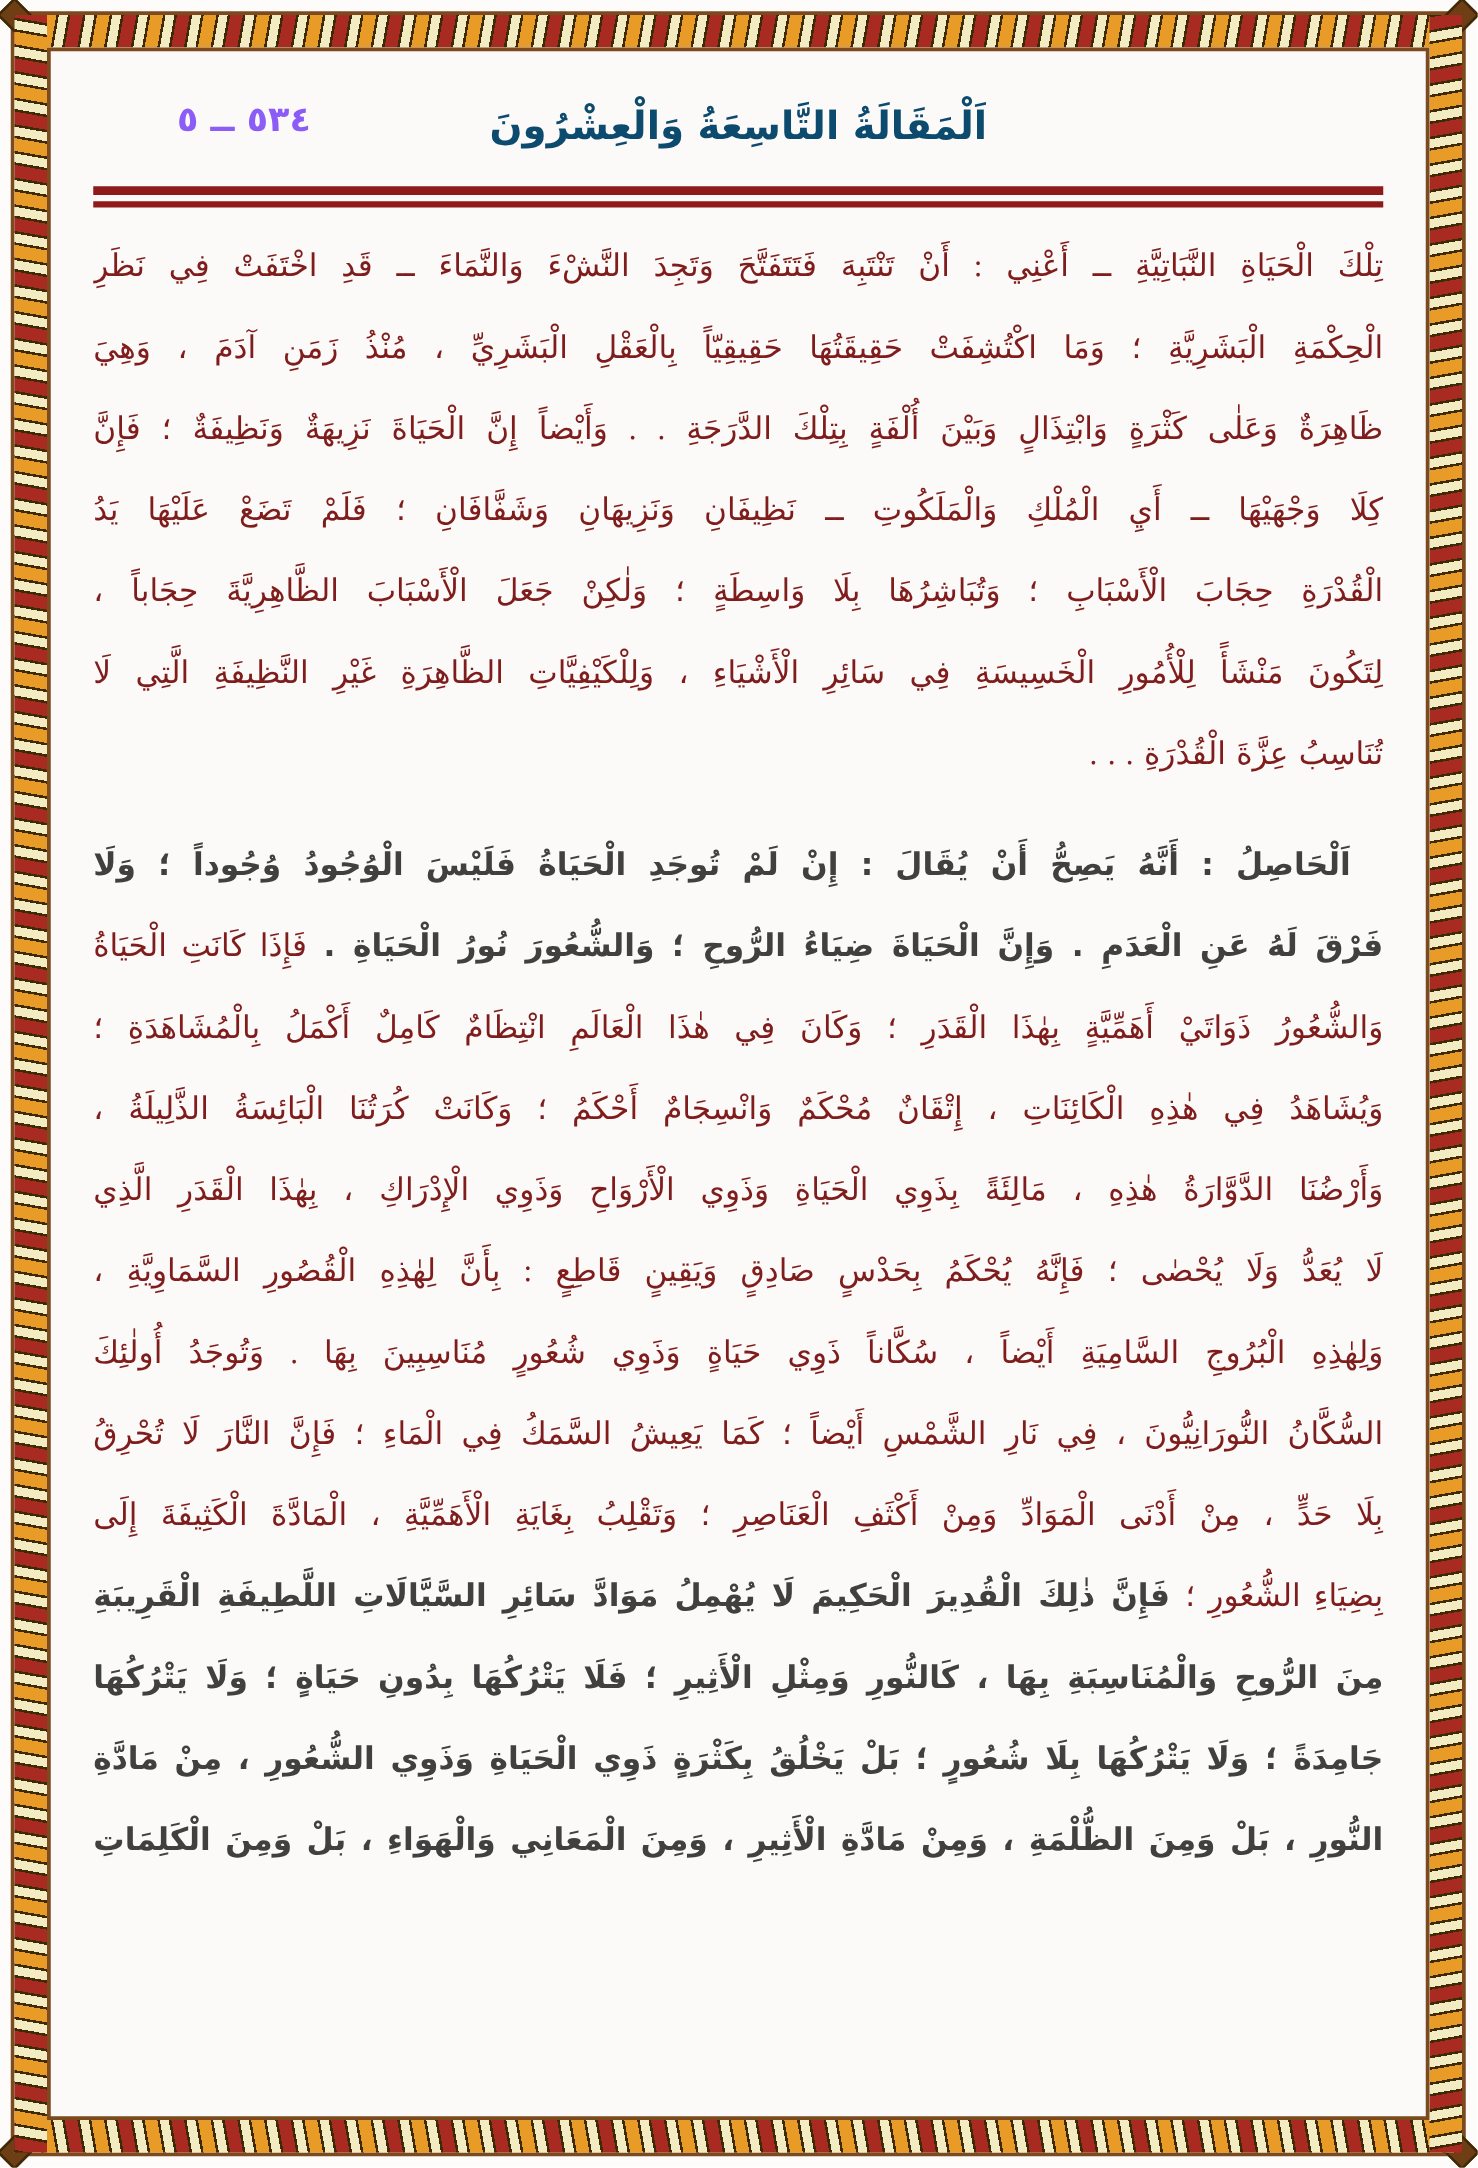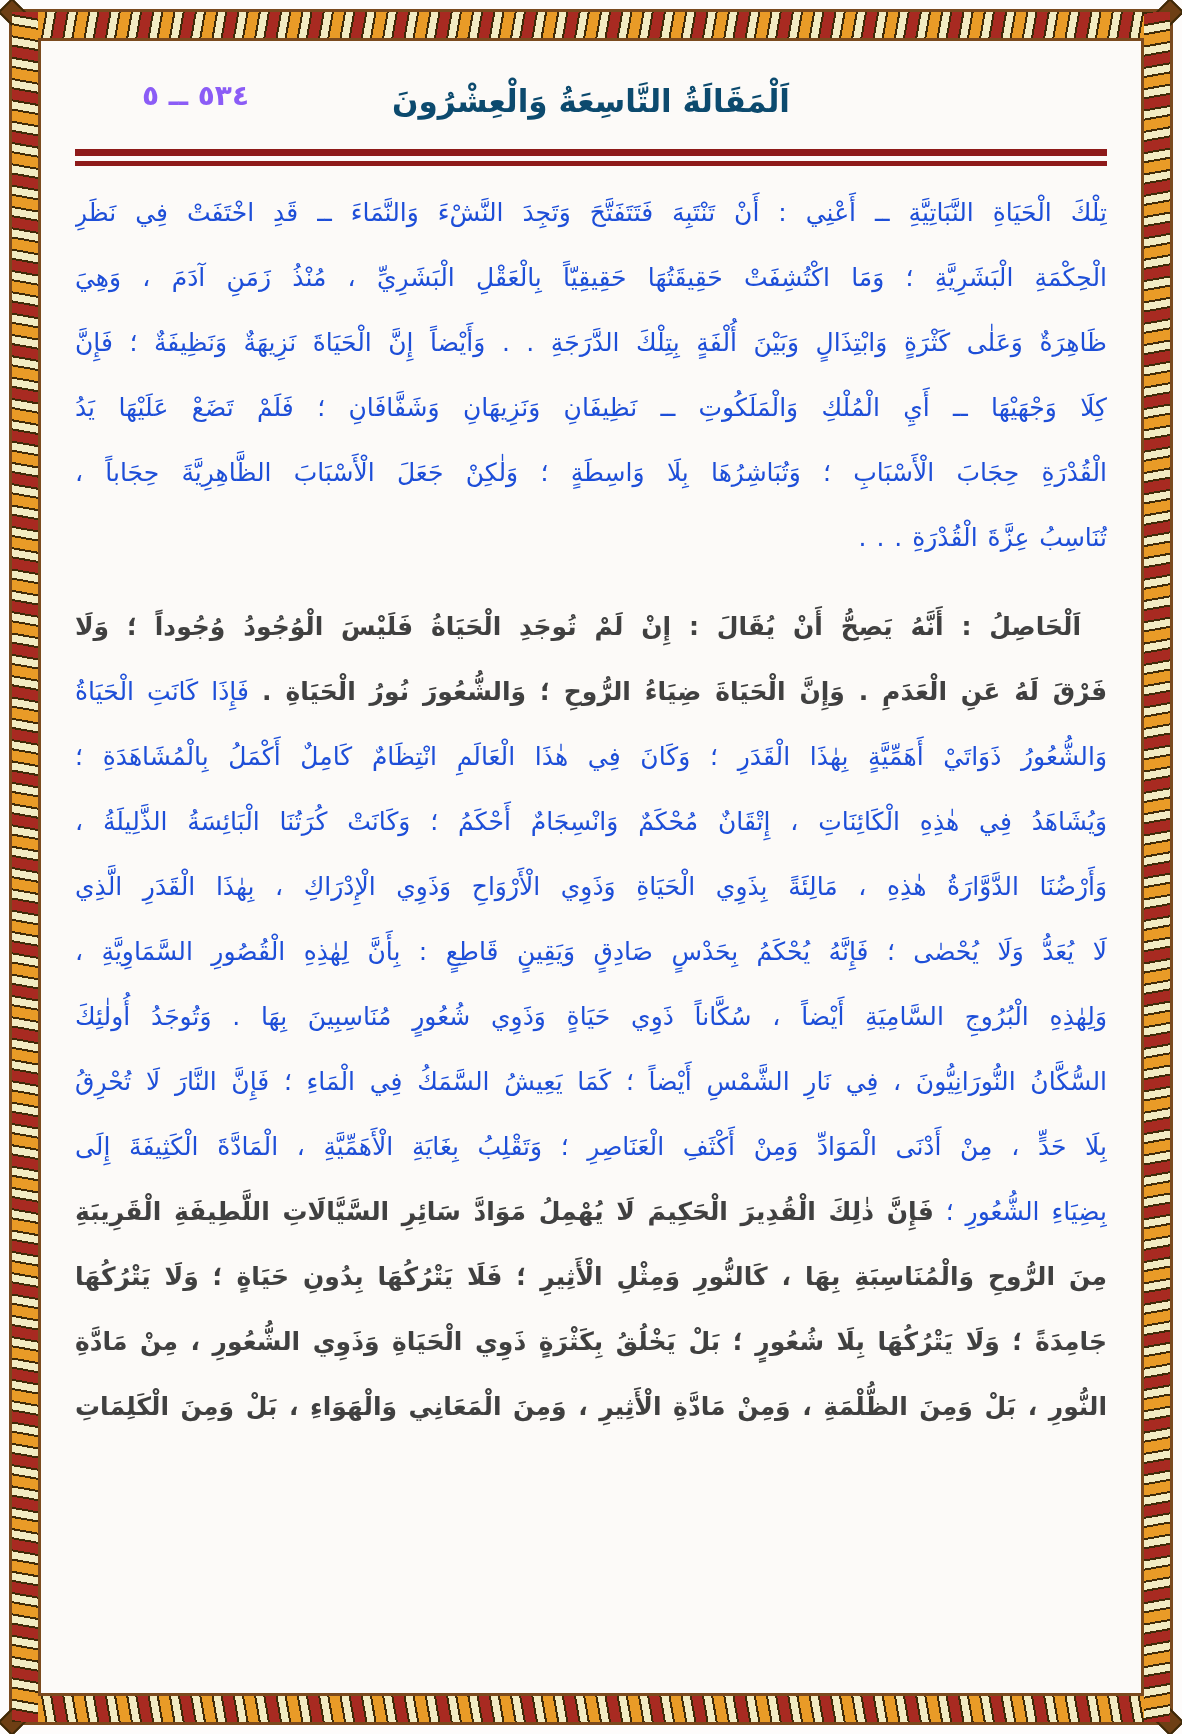--- a/index.html
+++ b/index.html
@@ -128,21 +128,21 @@
     word-spacing: 2px;
   }
   .line.short {
     text-align: right;
     text-align-last: right;
   }
   .line.para-start {
     margin-top: 24px;
     padding-right: 26px;
   }
-  .seg-black { color: #1d4ed8; }
+  .seg-black { color: #7f1d1d; font-family: Liberation Serif, serif; }
   .seg-red   { color: #404040; font-weight: bold; }
 </style>
 </head>
 <body>
 
 <div class="page">
   <div class="frame">
     <div class="finial tl"></div>
     <div class="finial tr"></div>
     <div class="finial bl"></div>
@@ -160,20 +160,21 @@
       </div>
 
       <div class="double-rule"></div>
 
       <div class="body-text">
         <div class="line"><span class="seg-black">تِلْكَ الْحَيَاةِ النَّبَاتِيَّةِ ــ أَعْنِي : أَنْ تَنْتَبِهَ فَتَتَفَتَّحَ وَتَجِدَ النَّشْءَ وَالنَّمَاءَ ــ قَدِ اخْتَفَتْ فِي نَظَرِ</span></div>
         <div class="line"><span class="seg-black">الْحِكْمَةِ الْبَشَرِيَّةِ ؛ وَمَا اكْتُشِفَتْ حَقِيقَتُهَا حَقِيقِيّاً بِالْعَقْلِ الْبَشَرِيِّ ، مُنْذُ زَمَنِ آدَمَ ، وَهِيَ</span></div>
         <div class="line"><span class="seg-black">ظَاهِرَةٌ وَعَلٰى كَثْرَةٍ وَابْتِذَالٍ وَبَيْنَ أُلْفَةٍ بِتِلْكَ الدَّرَجَةِ . . وَأَيْضاً إِنَّ الْحَيَاةَ نَزِيهَةٌ وَنَظِيفَةٌ ؛ فَإِنَّ</span></div>
         <div class="line"><span class="seg-black">كِلَا وَجْهَيْهَا ــ أَيِ الْمُلْكِ وَالْمَلَكُوتِ ــ نَظِيفَانِ وَنَزِيهَانِ وَشَفَّافَانِ ؛ فَلَمْ تَضَعْ عَلَيْهَا يَدُ</span></div>
         <div class="line"><span class="seg-black">الْقُدْرَةِ حِجَابَ الْأَسْبَابِ ؛ وَتُبَاشِرُهَا بِلَا وَاسِطَةٍ ؛ وَلٰكِنْ جَعَلَ الْأَسْبَابَ الظَّاهِرِيَّةَ حِجَاباً ،</span></div>
+        <div class="line"><span class="seg-black">لِتَكُونَ مَنْشَأً لِلْأُمُورِ الْخَسِيسَةِ فِي سَائِرِ الْأَشْيَاءِ ، وَلِلْكَيْفِيَّاتِ الظَّاهِرَةِ غَيْرِ النَّظِيفَةِ الَّتِي لَا</span></div>
         <div class="line short"><span class="seg-black">تُنَاسِبُ عِزَّةَ الْقُدْرَةِ . . .</span></div>
         <div class="line para-start"><span class="seg-red">اَلْحَاصِلُ : أَنَّهُ يَصِحُّ أَنْ يُقَالَ : إِنْ لَمْ تُوجَدِ الْحَيَاةُ فَلَيْسَ الْوُجُودُ وُجُوداً ؛ وَلَا</span></div>
         <div class="line"><span class="seg-red">فَرْقَ لَهُ عَنِ الْعَدَمِ . وَإِنَّ الْحَيَاةَ ضِيَاءُ الرُّوحِ ؛ وَالشُّعُورَ نُورُ الْحَيَاةِ .</span> <span class="seg-black">فَإِذَا كَانَتِ الْحَيَاةُ</span></div>
         <div class="line"><span class="seg-black">وَالشُّعُورُ ذَوَاتَيْ أَهَمِّيَّةٍ بِهٰذَا الْقَدَرِ ؛ وَكَانَ فِي هٰذَا الْعَالَمِ انْتِظَامٌ كَامِلٌ أَكْمَلُ بِالْمُشَاهَدَةِ ؛</span></div>
         <div class="line"><span class="seg-black">وَيُشَاهَدُ فِي هٰذِهِ الْكَائِنَاتِ ، إِتْقَانٌ مُحْكَمٌ وَانْسِجَامٌ أَحْكَمُ ؛ وَكَانَتْ كُرَتُنَا الْبَائِسَةُ الذَّلِيلَةُ ،</span></div>
         <div class="line"><span class="seg-black">وَأَرْضُنَا الدَّوَّارَةُ هٰذِهِ ، مَالِئَةً بِذَوِي الْحَيَاةِ وَذَوِي الْأَرْوَاحِ وَذَوِي الْإِدْرَاكِ ، بِهٰذَا الْقَدَرِ الَّذِي</span></div>
         <div class="line"><span class="seg-black">لَا يُعَدُّ وَلَا يُحْصٰى ؛ فَإِنَّهُ يُحْكَمُ بِحَدْسٍ صَادِقٍ وَيَقِينٍ قَاطِعٍ : بِأَنَّ لِهٰذِهِ الْقُصُورِ السَّمَاوِيَّةِ ،</span></div>
         <div class="line"><span class="seg-black">وَلِهٰذِهِ الْبُرُوجِ السَّامِيَةِ أَيْضاً ، سُكَّاناً ذَوِي حَيَاةٍ وَذَوِي شُعُورٍ مُنَاسِبِينَ بِهَا . وَتُوجَدُ أُولٰئِكَ</span></div>
         <div class="line"><span class="seg-black">السُّكَّانُ النُّورَانِيُّونَ ، فِي نَارِ الشَّمْسِ أَيْضاً ؛ كَمَا يَعِيشُ السَّمَكُ فِي الْمَاءِ ؛ فَإِنَّ النَّارَ لَا تُحْرِقُ</span></div>
         <div class="line"><span class="seg-black">بِلَا حَدٍّ ، مِنْ أَدْنَى الْمَوَادِّ وَمِنْ أَكْثَفِ الْعَنَاصِرِ ؛ وَتَقْلِبُ بِغَايَةِ الْأَهَمِّيَّةِ ، الْمَادَّةَ الْكَثِيفَةَ إِلَى</span></div>

